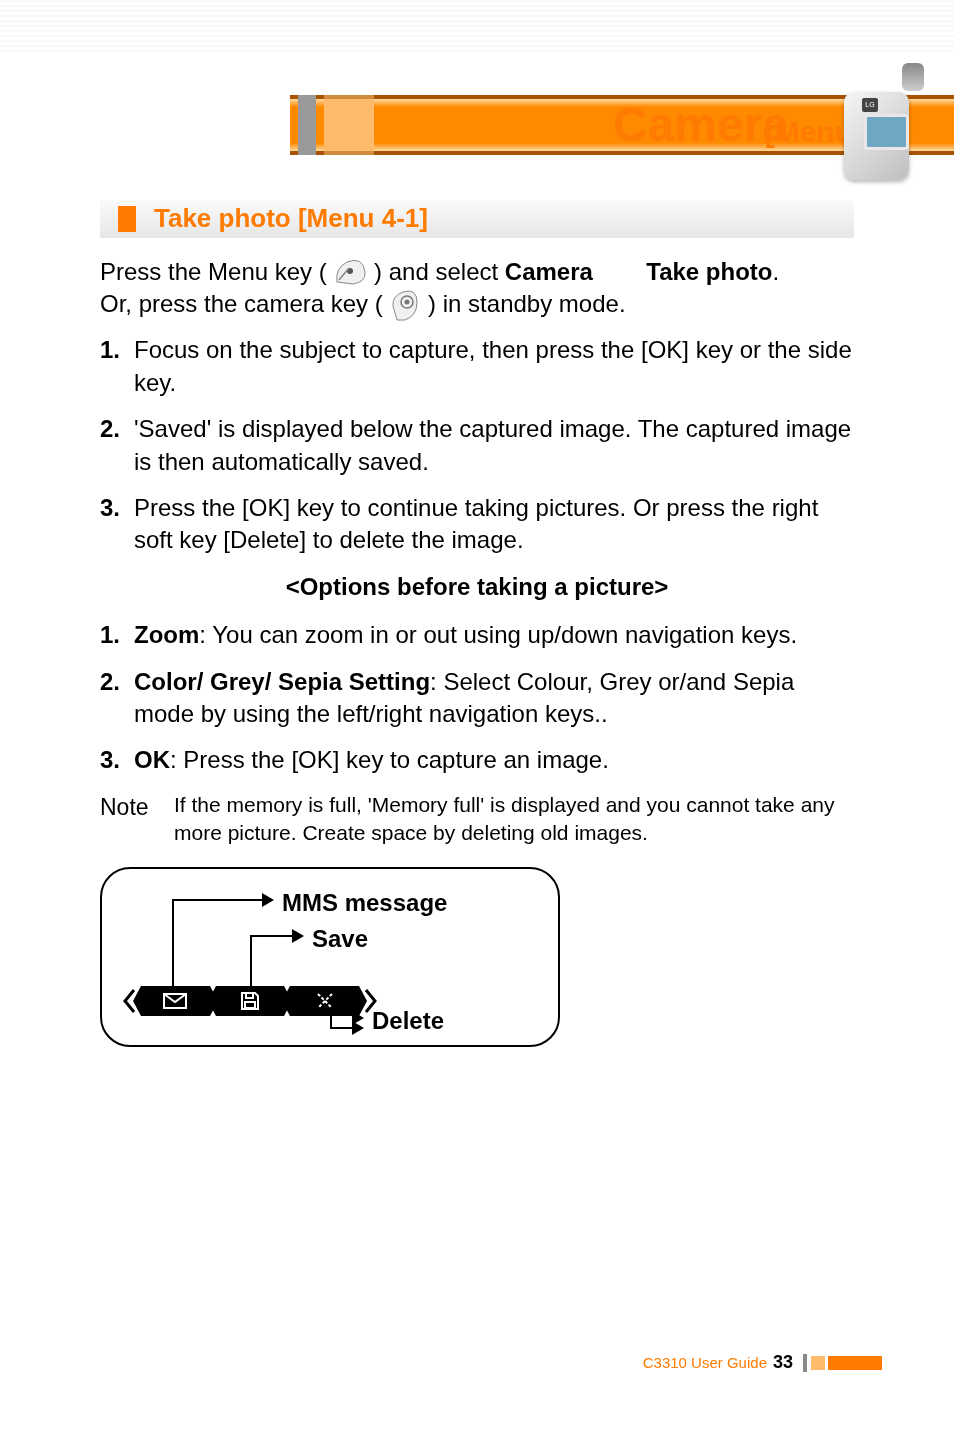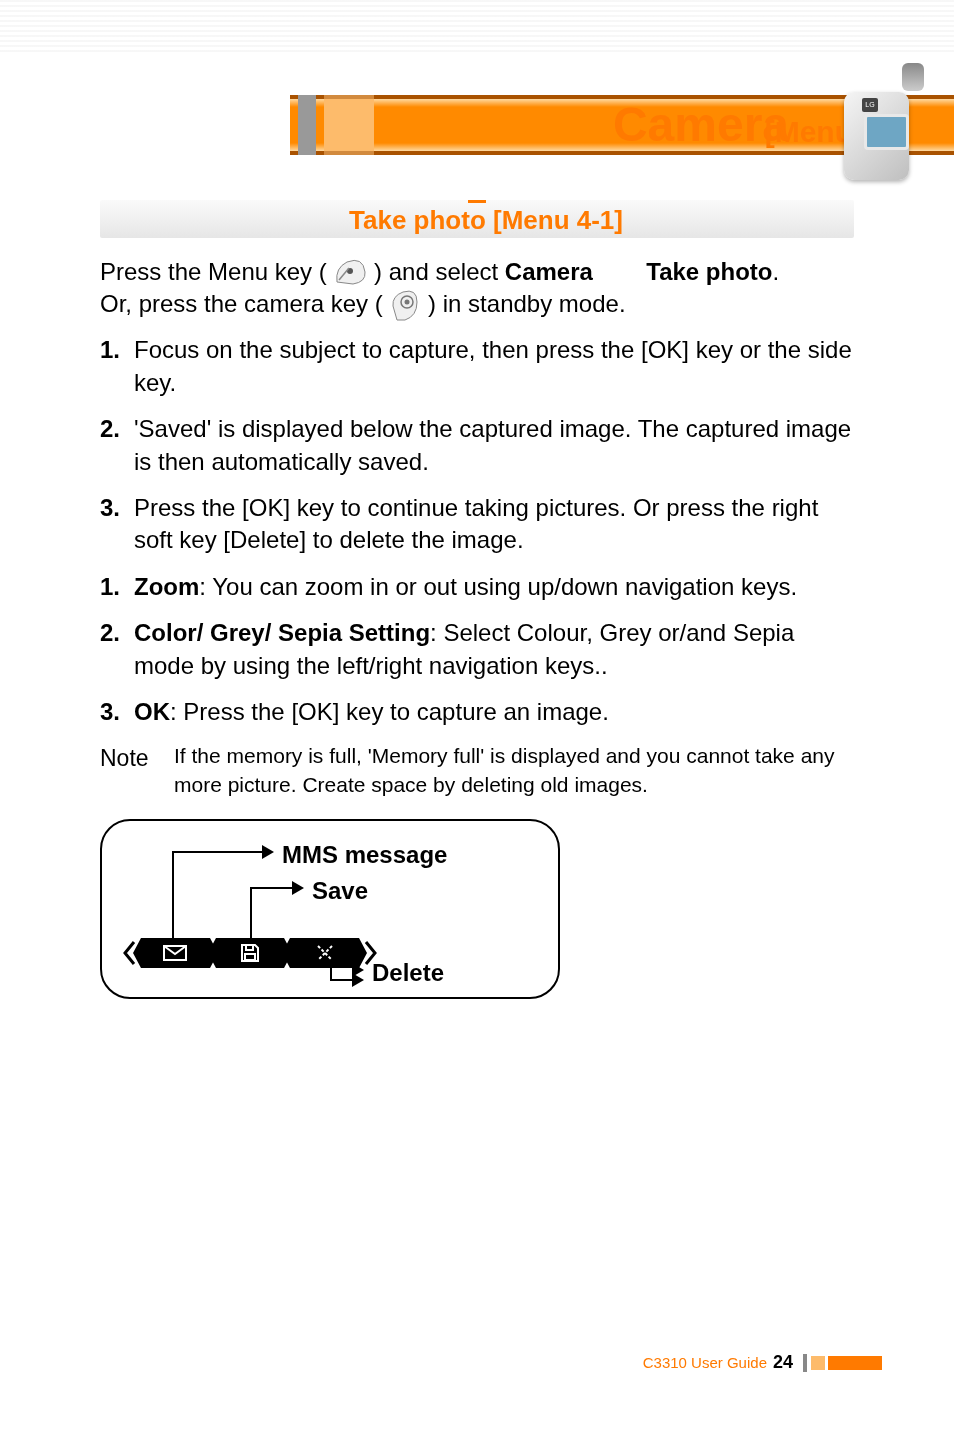--- a/index.html
+++ b/index.html
@@ -33,21 +33,21 @@
   .phone-screen{ position:absolute; top:22px; left:20px; width:45px; height:36px; background:#6ea6c4; border-radius:4px; border:3px solid #e8e8e8; }
   .phone-logo  { position:absolute; top:6px; left:18px; width:16px; height:14px; background:#444; border-radius:2px; font-size:7px; color:#fff; text-align:center; line-height:14px;}
   .phone-hinge { position:absolute; top:3px; right:0; width:22px; height:28px; background:linear-gradient(to bottom,#888,#ccc); border-radius:6px;}
 
   
   .content { position:absolute; top:200px; left:100px; right:100px; font-size:24px; line-height:1.35; }
   .intro { margin-bottom:30px; }
 
   
   .section-heading { display:flex; align-items:flex-start; height:38px; margin-bottom:18px;
-    background:linear-gradient(to bottom,#fafafa,#e6e6e6); border-radius:2px;flex-direction:column; }
+    background:linear-gradient(to bottom,#fafafa,#e6e6e6); border-radius:2px; }
   .sh-bar-dark { width:6px; background:#333; }
   .sh-gap { width:12px; background:transparent; }
   .sh-bar-orange { width:18px; background:#ff7a00; align-self:center; height:26px; }
   .sh-title { padding-left:18px; font-size:26px; font-weight:bold; color:#ff7a00; align-self:center;}
 
   .para { margin-bottom:8px; }
   .bold { font-weight:bold; }
   .softkey-icon { display:inline-block; width:34px; height:28px; vertical-align:-6px; }
   .camerakey-icon { display:inline-block; width:32px; height:34px; vertical-align:-10px; }
 
@@ -161,20 +161,21 @@
       <li>
         <span class="num">2.</span>
         <span class="body">'Saved' is displayed below the captured image. The captured image is then automatically saved.</span>
       </li>
       <li>
         <span class="num">3.</span>
         <span class="body">Press the [OK] key to continue taking pictures. Or press the right soft key [Delete] to delete the image.</span>
       </li>
     </ol>
 
+    <div class="options-title">&lt;Options before taking a picture&gt;</div>
 
     <ol class="steps">
       <li>
         <span class="num">1.</span>
         <span class="body">
           <span class="bold">Zoom</span><span>: You can zoom in or out using up/down navigation keys.</span>
         </span>
       </li>
       <li>
         <span class="num">2.</span>
@@ -246,20 +247,20 @@
               <path d="M2 2 L11 13 L2 24" fill="none" stroke="#000" stroke-width="3"></path>
             </svg>
         </div>
       </div>
     </div>
 
   </div>
 
   <div class="footer">
     <span class="guide">C3310 User Guide</span>
-    <span class="pg">24</span>
+    <span class="pg">33</span>
     <span class="bar"></span>
     <span class="sq1"></span>
     <span class="sq2"></span>
     <span class="tail"></span>
   </div>
 
 </div>
 
 </body></html>

